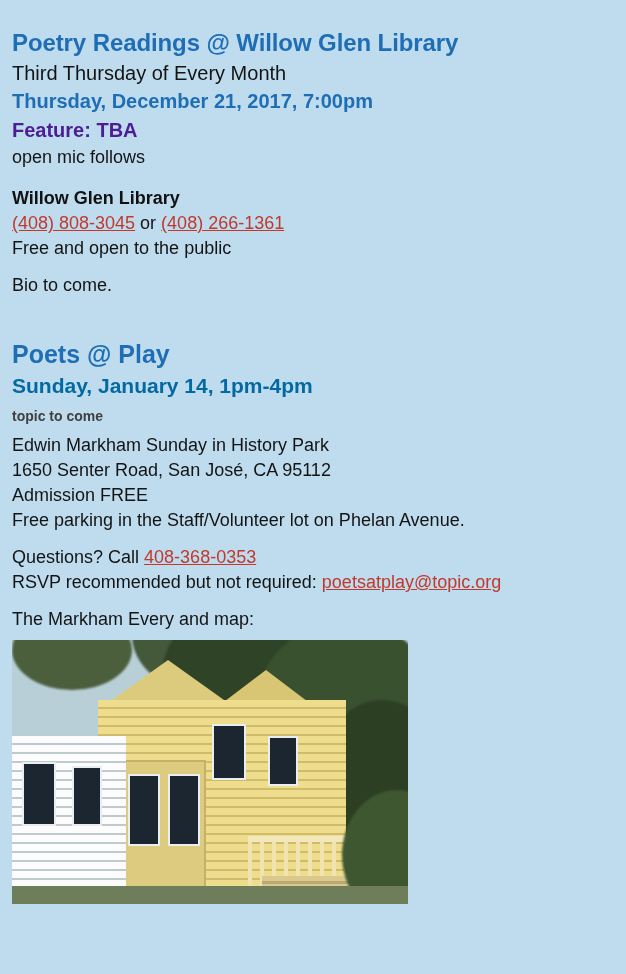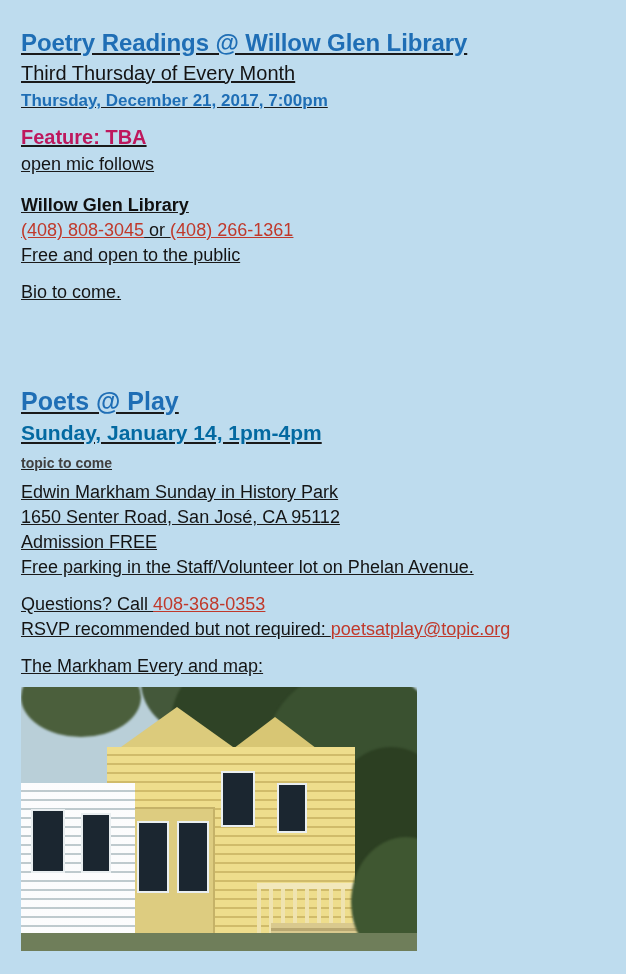--- a/index.html
+++ b/index.html
@@ -12,50 +12,49 @@
     background: #bedcee;
     font-family: "Liberation Sans", sans-serif;
     color: #1a1a1a;
     overflow: hidden;
   }
   .page {
     position: relative;
     width: 555px;
     height: 974px;
     box-sizing: border-box;
-    padding: 28px 20px 0 21px;
-    text-decoration: underline;
+    padding: 28px 20px 0 12px;
   }
   .h-blue {
     color: #1f6eb5;
     font-weight: bold;
     font-size: 24px;
     line-height: 30px;
     margin: 0 0 2px 0;
     letter-spacing: -0.1px;
   }
   .sub-plain {
     font-size: 20px;
     line-height: 26px;
     margin: 0 0 2px 0;
     color: #141414;
   }
   .sub-blue {
     color: #1f6eb5;
     font-weight: bold;
-    font-size: 17px;
+    font-size: 20px;
     line-height: 26px;
-    margin: 0 0 10px 0;
+    margin: 0 0 3px 0;
   }
   .bold-black {
     font-weight: bold;
     font-size: 20px;
     line-height: 26px;
     margin: 0 0 2px 0;
-    color: #be185d;
+    color: #4c1d95;
   }
   .plain {
     font-size: 18px;
     line-height: 25px;
     margin: 0;
     color: #141414;
   }
   .block-gap {
     margin-top: 16px;
   }
@@ -71,21 +70,21 @@
   }
   a.link {
     color: #c0392b;
     text-decoration: underline;
     cursor: pointer;
   }
   .sep {
     color: #141414;
   }
   .section2 {
-    margin-top: 80px;
+    margin-top: 40px;
   }
   .h2-blue {
     color: #1f6eb5;
     font-weight: bold;
     font-size: 25px;
     line-height: 32px;
     margin: 0 0 2px 0;
   }
   .date2-blue {
     color: #0369a1;

